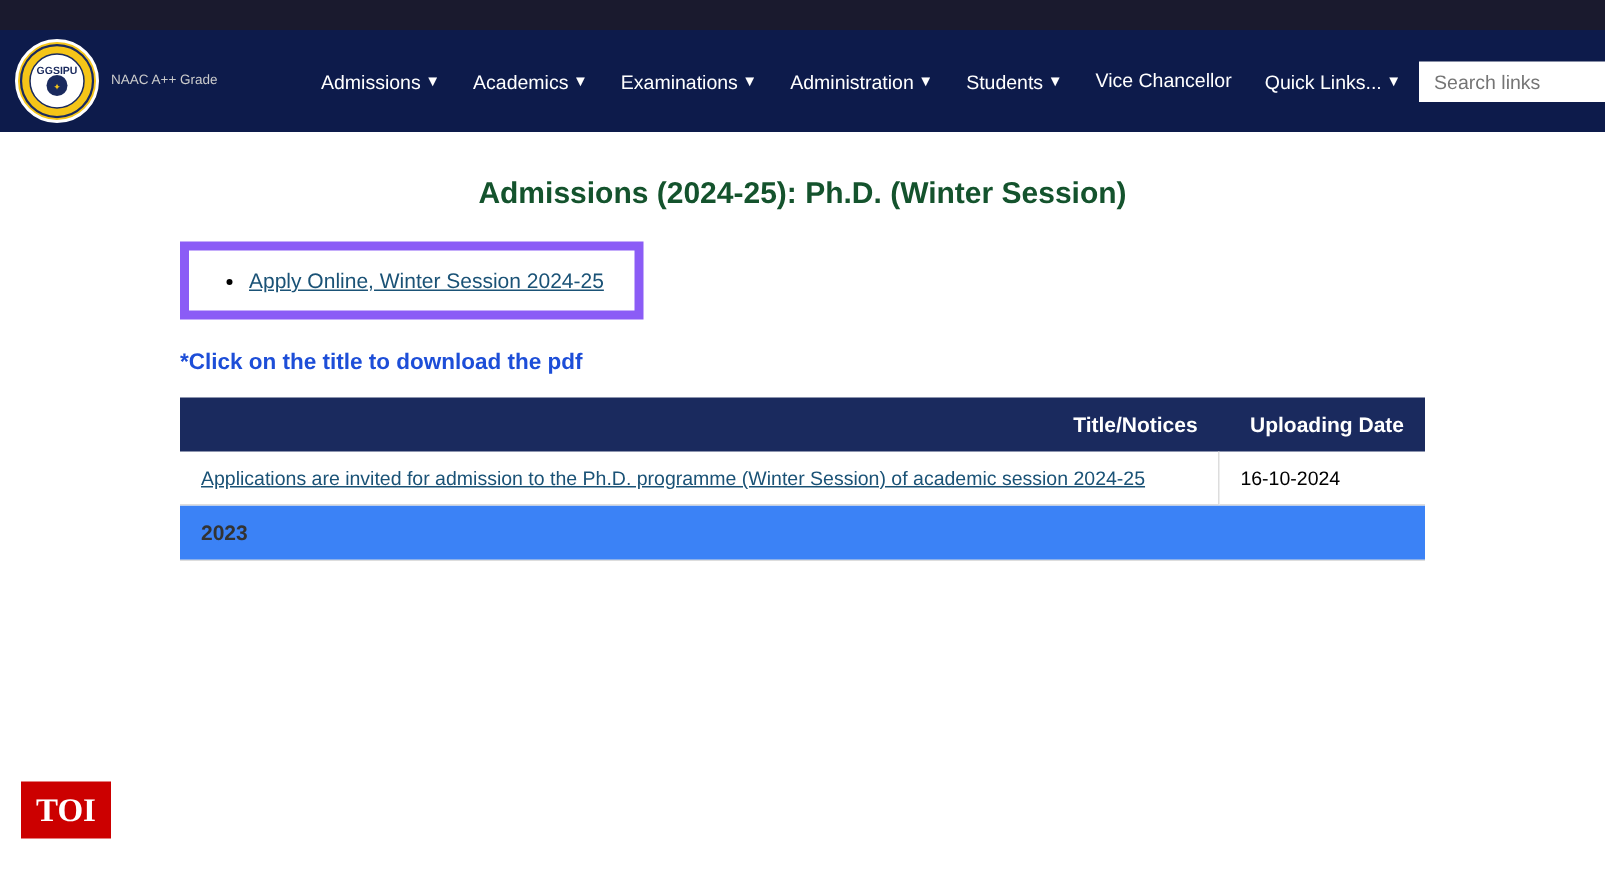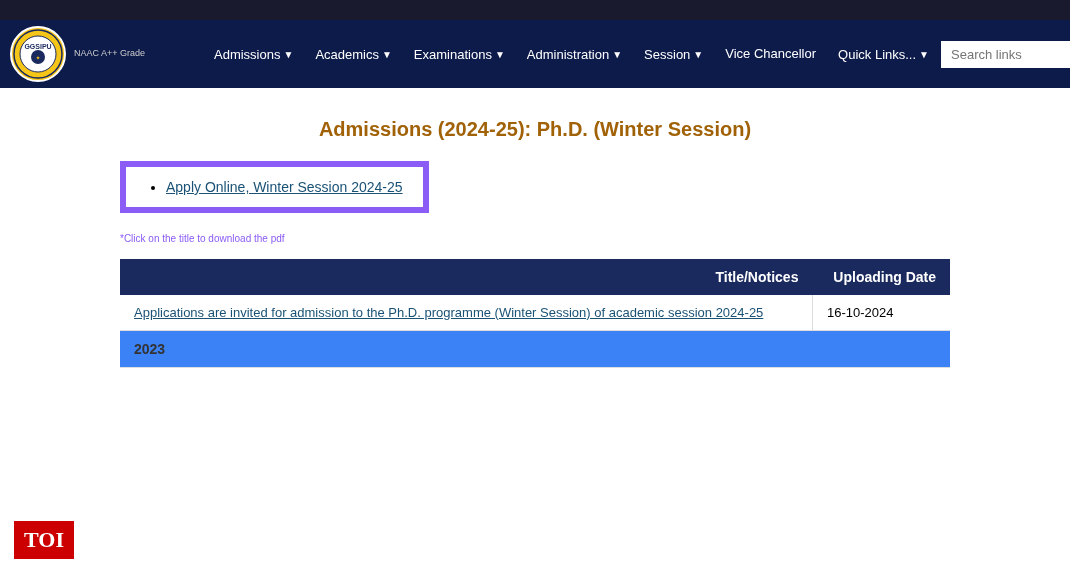--- a/index.html
+++ b/index.html
@@ -102,42 +102,42 @@
     
     .main-content {
       padding: 30px 60px 20px 60px;
       max-width: 960px;
       margin: 0 auto;
     }
     .page-title {
       text-align: center;
       font-size: 20px;
       font-weight: bold;
-      color: #a16207;
+      color: #14532d;
       margin-bottom: 20px;
     }
     .apply-box {
       border: 6px solid #8b5cf6;
       padding: 12px 20px;
       display: inline-block;
       margin-bottom: 20px;
     }
     .apply-box ul {
       list-style: disc;
       padding-left: 20px;
     }
     .apply-box ul li a {
       color: #1a5276;
       text-decoration: underline;
       font-size: 14px;
     }
     .click-note {
-      font-size: 10px;
-      font-weight: normal;
-      color: #8b5cf6;
+      font-size: 15px;
+      font-weight: bold;
+      color: #1d4ed8;
       margin-bottom: 15px;
     }
 
     
     .notices-table {
       width: 100%;
       border-collapse: collapse;
       font-size: 13px;
     }
     .notices-table thead tr {
@@ -224,21 +224,21 @@
     </a>
     <a class="nav-item" href="#">
       <span>Examinations</span>
       <span class="arrow">▼</span>
     </a>
     <a class="nav-item" href="#">
       <span>Administration</span>
       <span class="arrow">▼</span>
     </a>
     <a class="nav-item" href="#">
-      <span>Session</span>
+      <span>Students</span>
       <span class="arrow">▼</span>
     </a>
     <a class="nav-item vice-chancellor" href="#">
       <span>Vice Chancellor</span>
     </a>
     <a class="nav-item" href="#">
       <span>Quick Links...</span>
       <span class="arrow">▼</span>
     </a>
     <input class="search-links-box" type="text" placeholder="Search links" style="">

